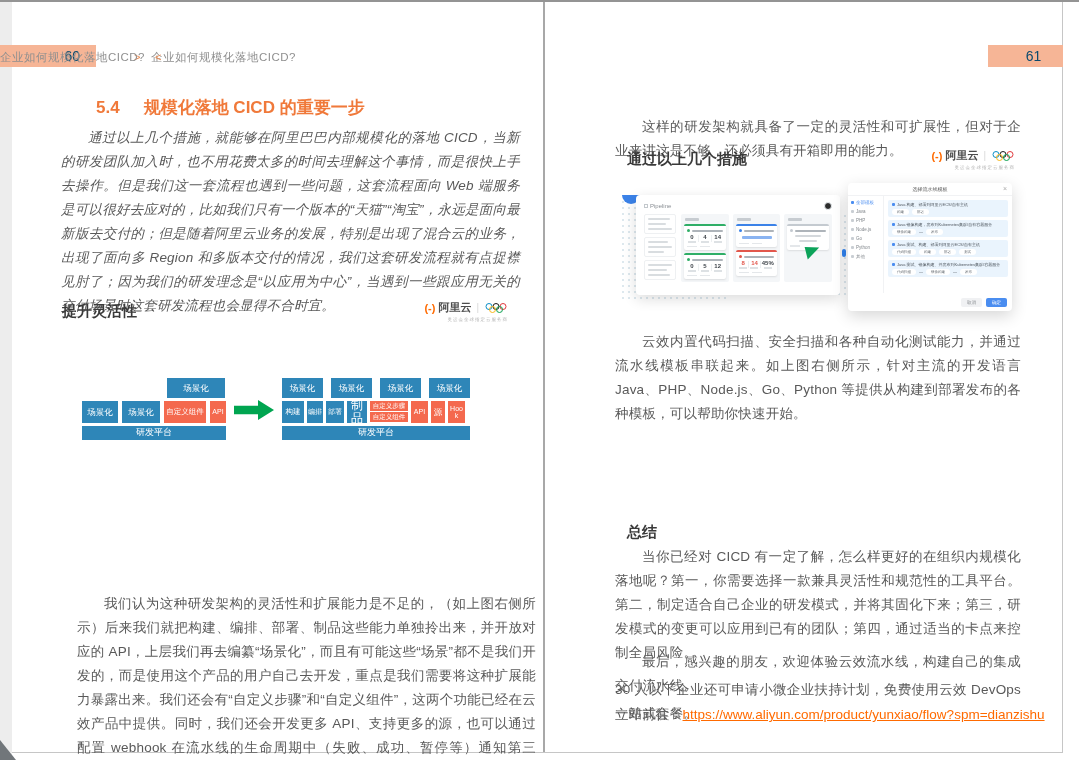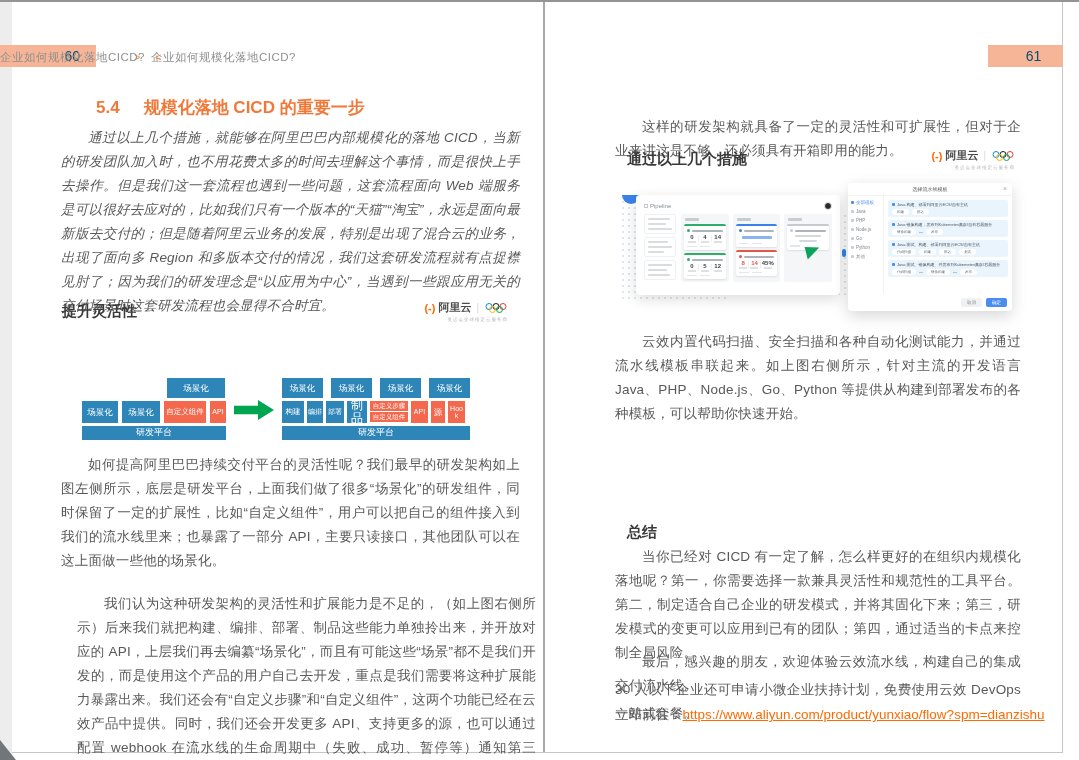--- a/index.html
+++ b/index.html
@@ -202,21 +202,20 @@
           <div class="dbox orange">自定义组件</div>
         </div>
         <div class="dbox orange" style="width:17px;height:22px;font-size:7px;">API</div>
         <div class="dbox orange" style="width:14px;height:22px;">源</div>
         <div class="dbox orange" style="width:17px;height:22px;font-size:7px;word-break:break-all;">Hook</div>
       </div>
       <div class="dbox blue platform">研发平台</div>
     </div>
   </div>
 
-  <div class="para indent col-l" style="top:453px;">如何提高阿里巴巴持续交付平台的灵活性呢？我们最早的研发架构如上图左侧所示，底层是研发平台，上面我们做了很多“场景化”的研发组件，同时保留了一定的扩展性，比如“自定义组件”，用户可以把自己的组件接入到我们的流水线里来；也暴露了一部分 API，主要只读接口，其他团队可以在这上面做一些他的场景化。</div>
   <div class="para indent col-l" style="top:592px;margin-left:16px;">我们认为这种研发架构的灵活性和扩展能力是不足的，（如上图右侧所示）后来我们就把构建、编排、部署、制品这些能力单独拎出来，并开放对应的 API，上层我们再去编纂“场景化”，而且有可能这些“场景”都不是我们开发的，而是使用这个产品的用户自己去开发，重点是我们需要将这种扩展能力暴露出来。我们还会有“自定义步骤”和“自定义组件”，这两个功能已经在云效产品中提供。同时，我们还会开发更多 API、支持更多的源，也可以通过配置 webhook 在流水线的生命周期中（失败、成功、暂停等）通知第三方。</div>
 
   <div class="badge badge-right">61</div>
   <div class="crumb crumb-right">
     <span>企业如何规模化落地CICD?</span><span class="arrow">&lt;</span>
   </div>
 
   <div class="para indent col-r" style="top:93px;margin-top:22px;">这样的研发架构就具备了一定的灵活性和可扩展性，但对于企业来讲这是不够，还必须具有开箱即用的能力。</div>
 
   <div class="sub-heading" style="left:627px; top:150px;">通过以上几个措施</div>

